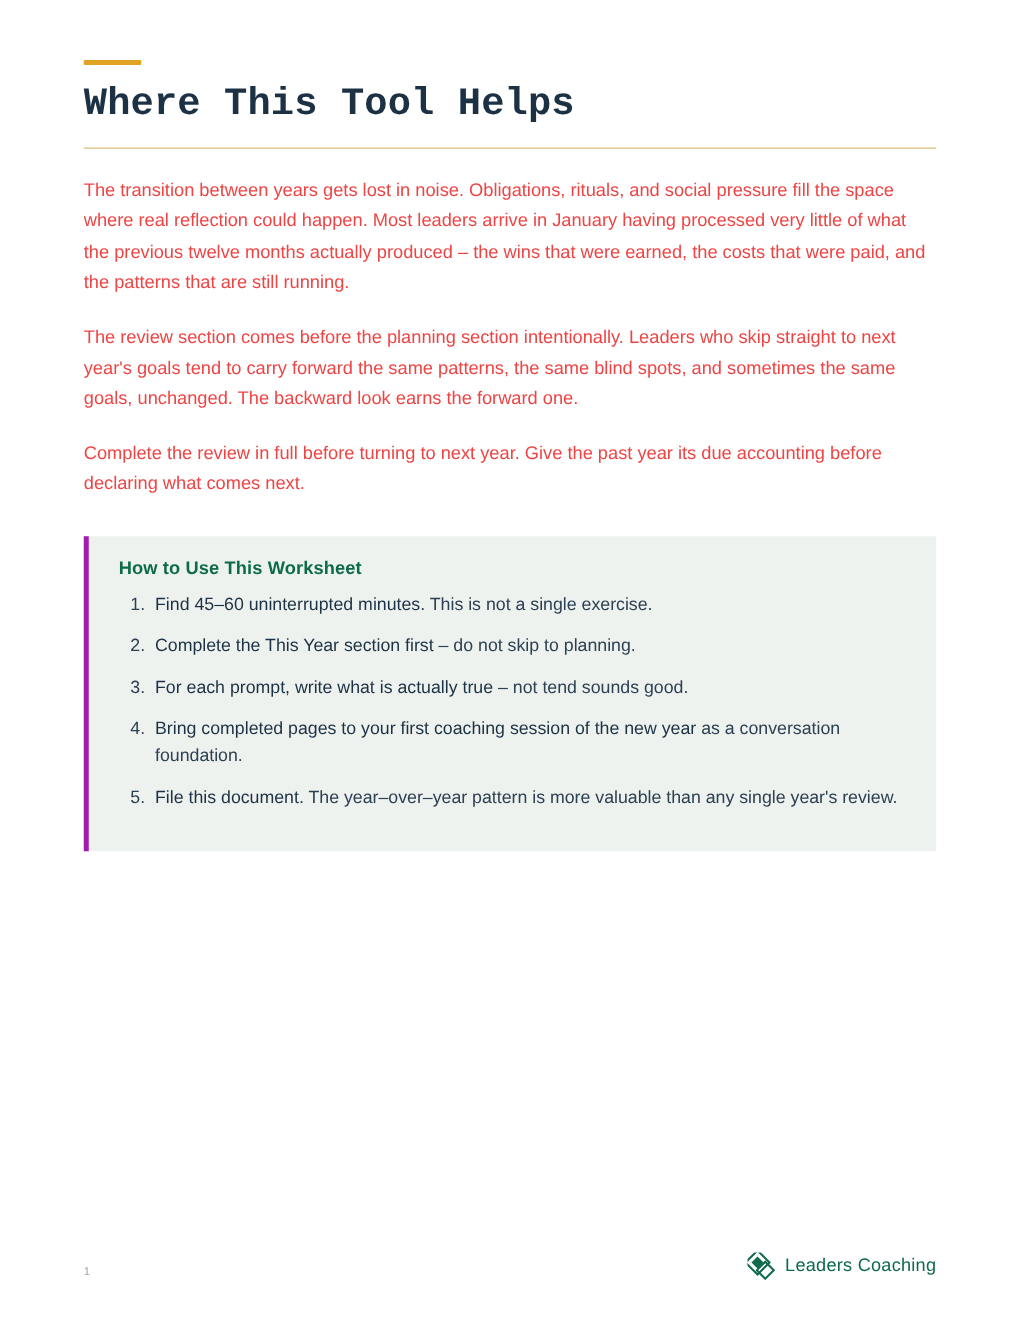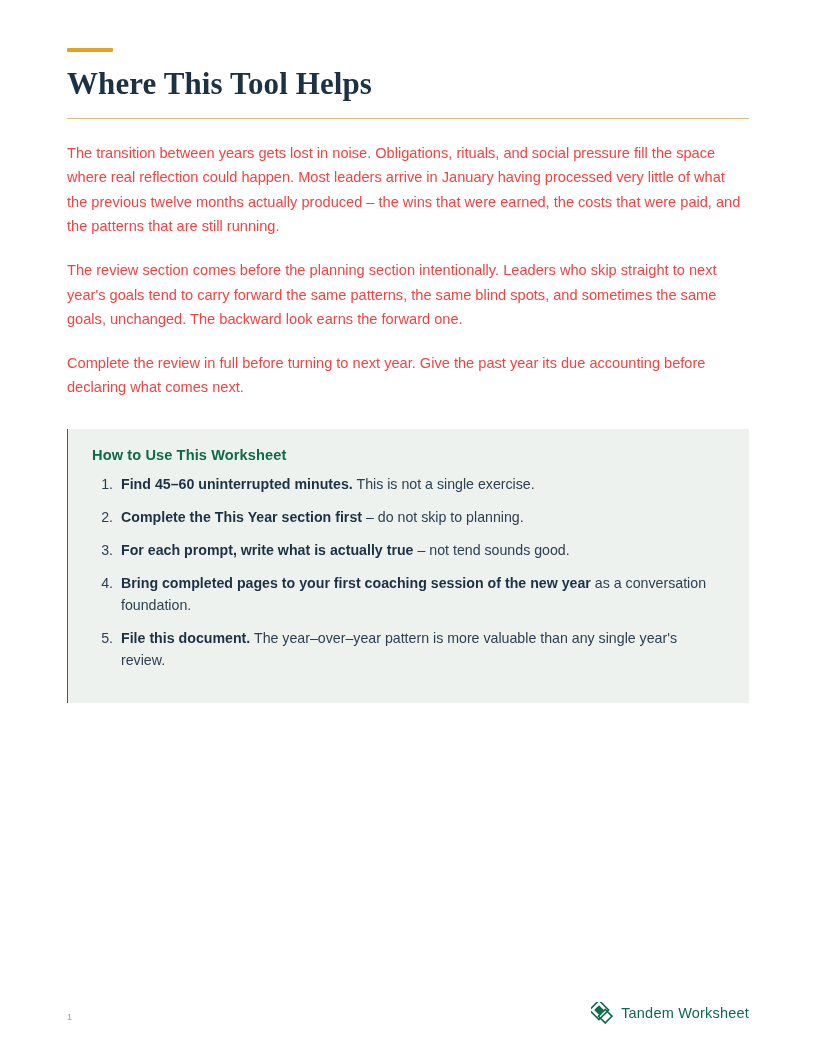--- a/index.html
+++ b/index.html
@@ -29,21 +29,21 @@
     width: 682px;
   }
   .accent-rule {
     width: 46px;
     height: 4px;
     background: #e3a322;
     margin: 0 0 14px 0;
     border-radius: 1px;
   }
   h1.page-title {
-    font-family: Liberation Serif, serif;
+    font-family: Liberation Mono, monospace;
     font-size: 31px;
     line-height: 1.15;
     font-weight: 700;
     color: #1c3143;
     margin: 0 0 16px 0;
     letter-spacing: 0.1px;
   }
   .title-divider {
     width: 100%;
     height: 1px;
@@ -55,21 +55,21 @@
     line-height: 24.6px;
     color: #ef4444;
     margin: 0 0 19px 0;
   }
   p.body-text:last-child {
     margin-bottom: 0;
   }
   .callout {
     margin-top: 29px;
     background: #eef2ef;
-    border-left: 1px solid #a21caf;
+    border-left: 4px solid #a21caf;
     padding: 18px 24px 20px 24px;
     box-sizing: border-box;
     width: 682px;
   }
   .callout-title {
     color: #0d6a4a;
     font-size: 14.6px;
     font-weight: 700;
     margin: 0 0 10px 0;
     letter-spacing: 0.1px;
@@ -83,21 +83,21 @@
     font-size: 14.2px;
     line-height: 22px;
     color: #2d4052;
     margin-bottom: 11px;
     padding-left: 4px;
   }
   ol.callout-list li:last-child {
     margin-bottom: 12px;
   }
   ol.callout-list li b {
-    font-weight: 700;
+    font-weight: 400;
     color: #1c3143;
   }
   .footer {
     position: absolute;
     left: 67px;
     right: 67px;
     bottom: 32px;
     height: 26px;
   }
   .page-number {
@@ -170,17 +170,17 @@
   <div class="footer">
     <div class="page-number">1</div>
     <div class="brand">
       <span class="brand-mark">
         <svg width="22" height="22" viewBox="0 0 22 22" xmlns="http://www.w3.org/2000/svg">
           <rect x="1.2" y="1.2" width="13.6" height="13.6" transform="rotate(45 8 8)" fill="none" stroke="#0d6a4a" stroke-width="1.6"></rect>
           <rect x="4.6" y="4.6" width="6.8" height="6.8" transform="rotate(45 8 8)" fill="#0d6a4a"></rect>
           <rect x="9.4" y="9.4" width="9.6" height="9.6" transform="rotate(45 14.2 14.2)" fill="none" stroke="#0d6a4a" stroke-width="1.6"></rect>
         </svg>
       </span>
-      <span class="brand-name">Tandem Worksheet</span>
+      <span class="brand-name">Leaders Coaching</span>
     </div>
   </div>
 
 </div>
 
 </body></html>

